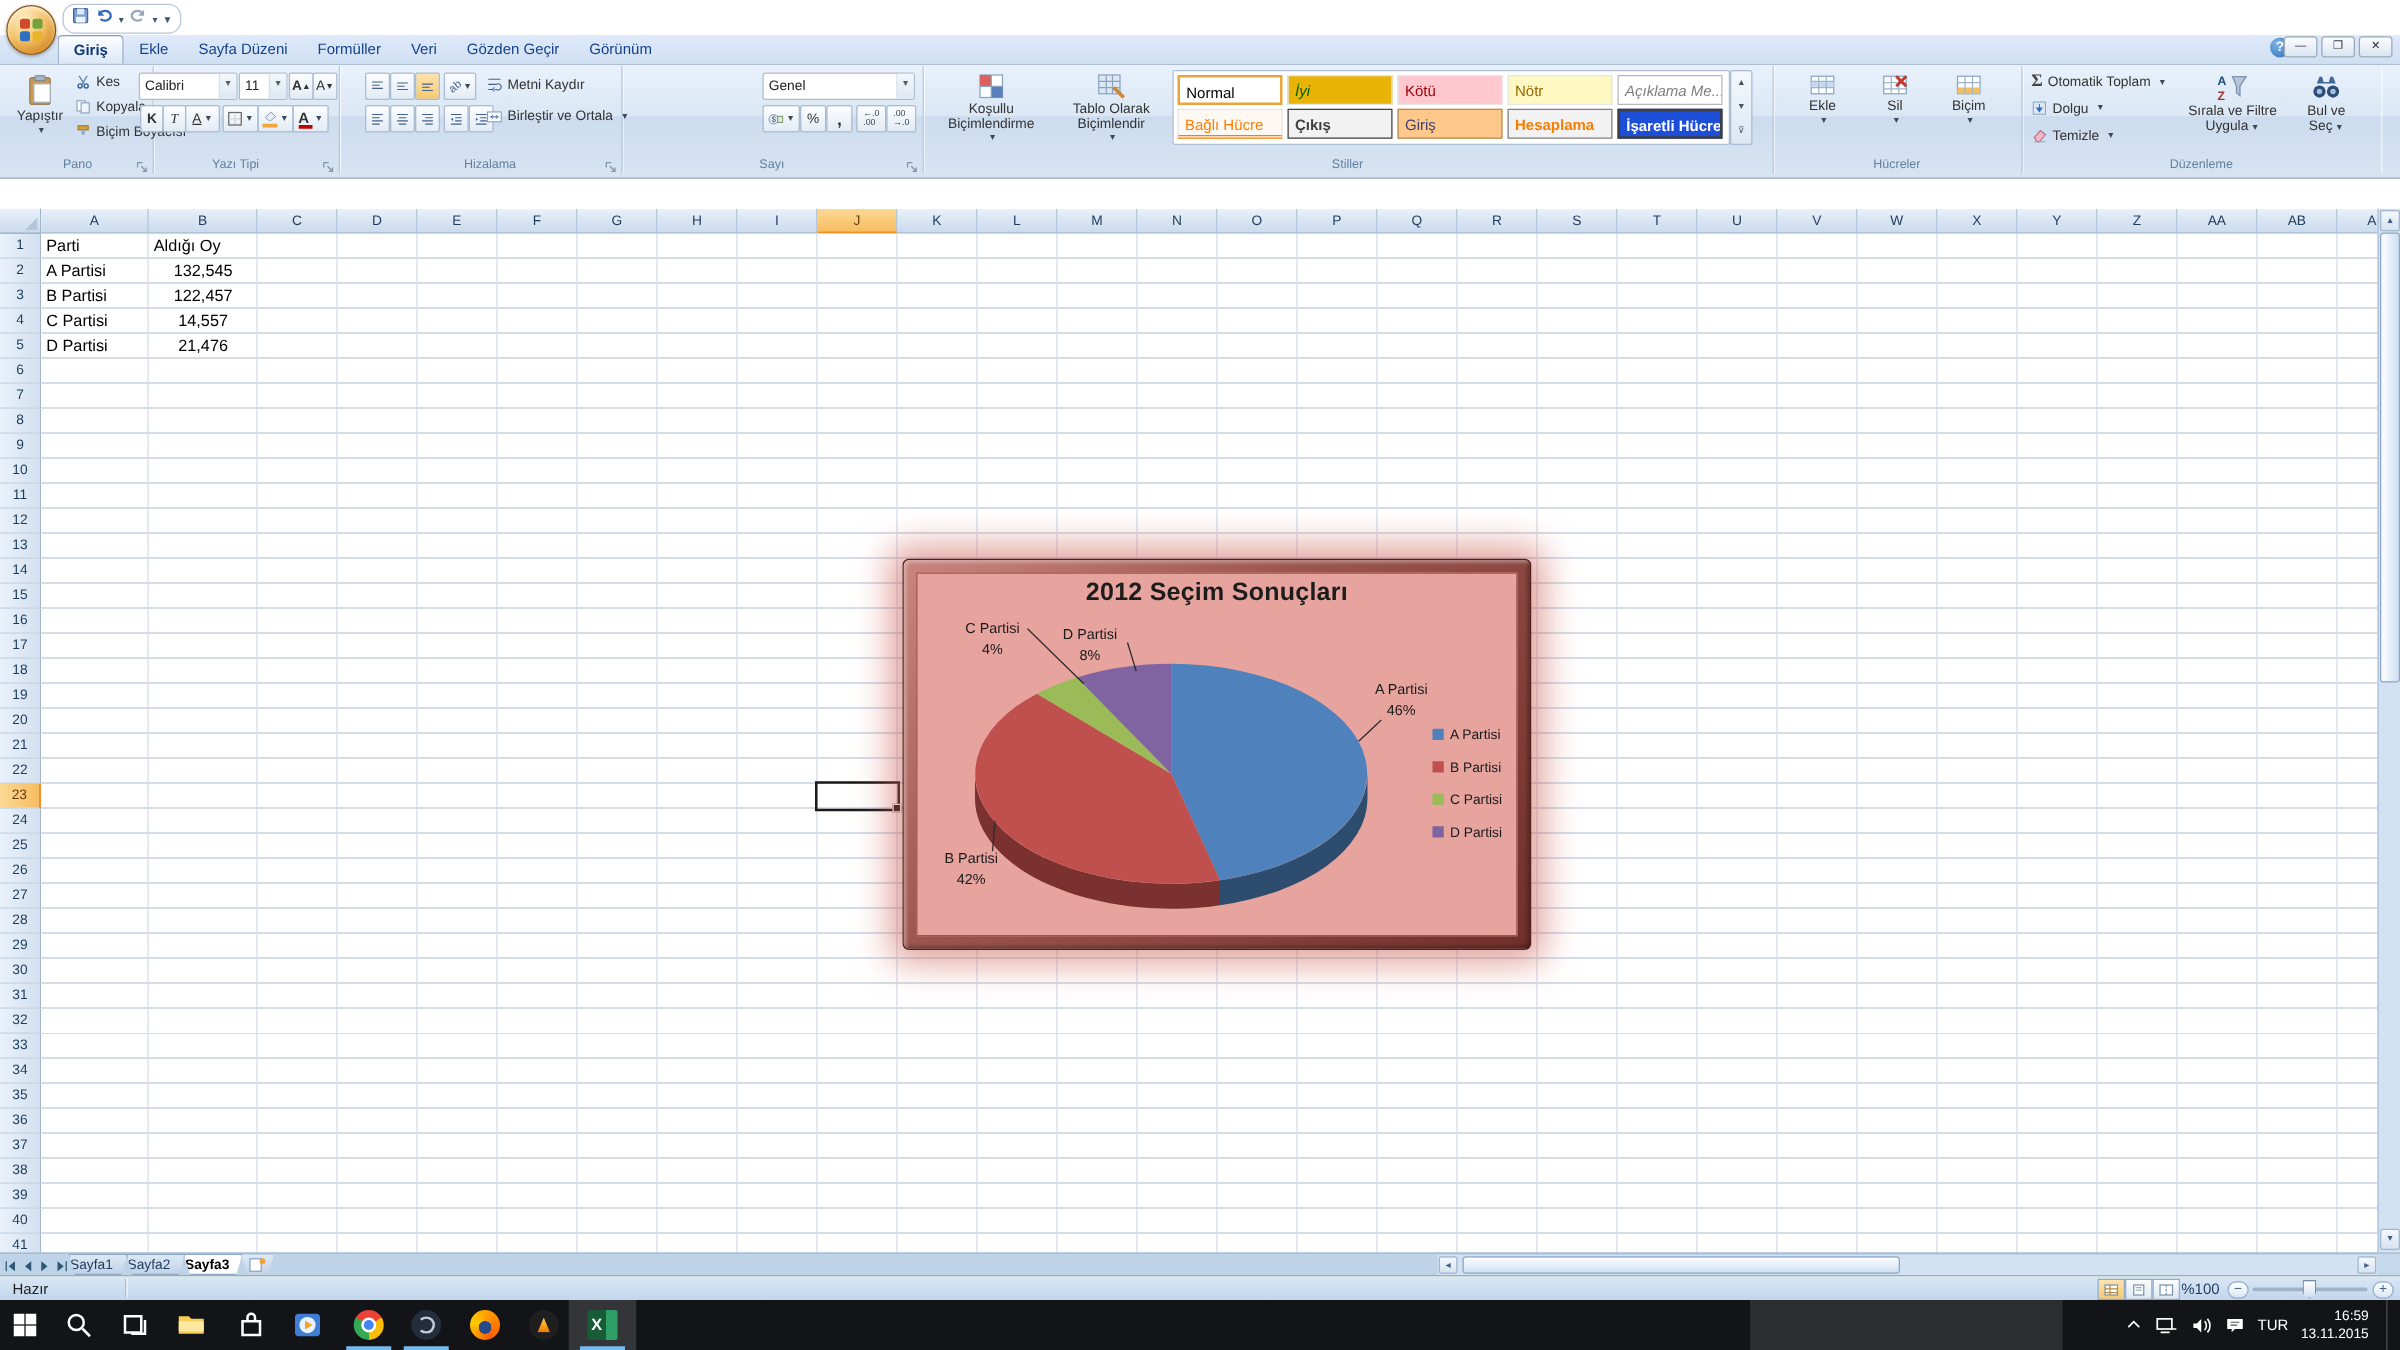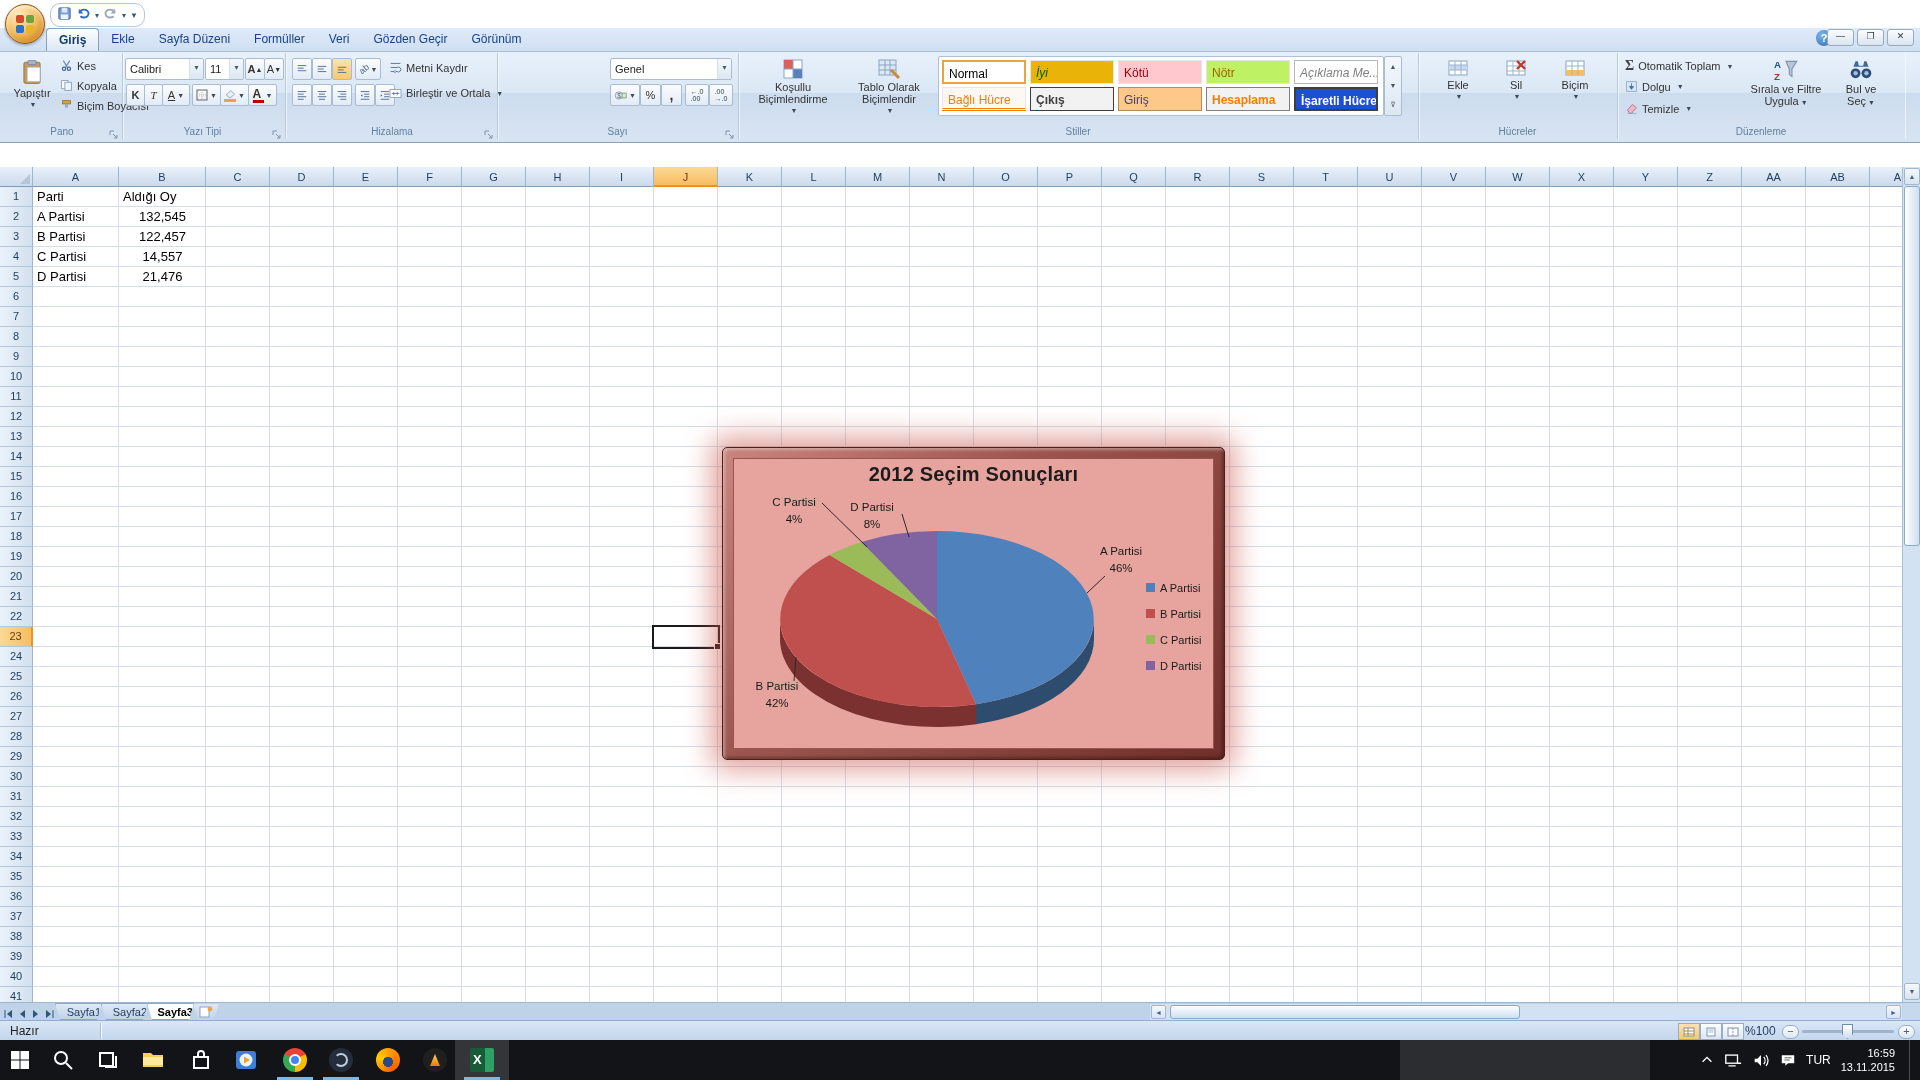--- a/index.html
+++ b/index.html
@@ -105,21 +105,21 @@
   
   #vscroll{position:absolute;left:1902px;top:167px;width:18px;height:835px;background:#d3e2f2;border-left:1px solid #a9c0d8;box-sizing:border-box;}
   .sb-btn{position:absolute;left:1px;width:16px;height:17px;background:linear-gradient(#f4f8fc,#d8e4f1);
     border:1px solid #9fb6cd;border-radius:2px;font-size:7px;color:#44618a;text-align:center;line-height:16px;box-sizing:border-box;}
   #v-thumb{position:absolute;left:1px;top:19px;width:16px;height:360px;border:1px solid #8ca8c6;border-radius:3px;
     background:linear-gradient(90deg,#fdfeff,#cfe0f1);box-sizing:border-box;}
   
   #tabbar{position:absolute;left:0;top:1002px;width:1920px;height:18px;background:#bed2e8;border-top:1px solid #9eb6ce;box-sizing:border-box;}
   .navbtns{position:absolute;left:2px;top:2px;display:flex;gap:2px;}
   .navbtn{width:12px;height:13px;text-align:center;}
-  .stab{position:absolute;top:0;height:17px;font-size:11px;color:#1f3a5f;text-align:right;line-height:17px;
+  .stab{position:absolute;top:0;height:17px;font-size:11px;color:#1f3a5f;text-align:left;line-height:17px;
     background:linear-gradient(#dde8f4,#c2d3e8);clip-path:polygon(0 0,100% 0,calc(100% - 5px) 100%,5px 100%);
     border:1px solid #8da9c4;box-sizing:border-box;}
   .stab.active{background:#fff;font-weight:bold;color:#000;z-index:2;}
   #ins-sheet{position:absolute;top:1px;height:16px;width:26px;background:linear-gradient(#dde8f4,#c2d3e8);
     clip-path:polygon(0 0,100% 0,calc(100% - 5px) 100%,5px 100%);}
   #hscroll{position:absolute;left:1150px;top:1px;width:752px;height:16px;background:#d3e2f2;}
   .hbtn{position:absolute;top:1px;width:15px;height:14px;background:linear-gradient(#f4f8fc,#d8e4f1);
     border:1px solid #9fb6cd;border-radius:2px;font-size:7px;color:#44618a;text-align:center;line-height:13px;box-sizing:border-box;}
   #h-thumb{position:absolute;left:20px;top:1px;width:350px;height:14px;border:1px solid #8ca8c6;border-radius:3px;
     background:linear-gradient(#fdfeff,#cfe0f1);box-sizing:border-box;}
@@ -256,21 +256,21 @@
             <path d="M7 6h2v4H7z" fill="#b9c6d6" stroke="#7e98b8"></path>
           </svg>
         <span>Biçim Boyacısı</span>
       </div>
       <div class="glabel">Pano</div>
       <span class="launcher"><svg width="10" height="10" viewBox="0 0 10 10">
             <path d="M1 1h4M1 1v4M4 4l4 4M8 5v3H5" stroke="#7e93ad" fill="none"></path>
           </svg></span>
     </div>
 
-    <div class="group" style="left:120px;width:165px;">
+    <div class="group" style="left:106px;width:165px;">
       <div class="combo" style="left:5px;top:5px;width:77px;height:20px;">
         <span class="cval">Calibri</span>
         <span class="carr">▼</span>
       </div>
       <div class="combo" style="left:85px;top:5px;width:37px;height:20px;">
         <span class="cval">11</span>
         <span class="carr">▼</span>
       </div>
       <div class="tinybtn" style="left:125px;top:5px;width:18px;height:20px;font-weight:bold;">A<span style="font-size:7px;">▲</span></div>
       <div class="tinybtn" style="left:144px;top:5px;width:18px;height:20px;">A<span style="font-size:7px;">▼</span></div>
@@ -424,21 +424,21 @@
             <path d="M2 8h17M2 13h17M8 3v15M13 3v15" stroke="#8aa4c0"></path>
             <path d="M14 13l8 8" stroke="#c98a3d" stroke-width="3"></path>
           </svg>
         <span>Tablo Olarak Biçimlendir</span>
         <span class="arr">▼</span>
       </div>
       <div id="style-gallery">
           <div class="gcell" style="left: 3px; top: 3px; background: rgb(255, 255, 255); color: rgb(0, 0, 0); border: 2px solid rgb(235, 163, 59);">Normal</div>
           <div class="gcell" style="left: 91px; top: 3px; background: #eab308; color: rgb(0, 97, 0); border: 1px solid rgb(230, 230, 230); font-style: italic;">İyi</div>
           <div class="gcell" style="left: 179px; top: 3px; background: rgb(255, 199, 206); color: rgb(156, 0, 6); border: 1px solid rgb(230, 230, 230);">Kötü</div>
-          <div class="gcell" style="left: 267px; top: 3px; background: #bef264; color: rgb(156, 101, 0); border: 1px solid rgb(230, 230, 230);">Nötr</div>
+          <div class="gcell" style="left: 267px; top: 3px; background: #fef9c3; color: rgb(156, 101, 0); border: 1px solid rgb(230, 230, 230);">Nötr</div>
           <div class="gcell" style="left: 355px; top: 3px; background: rgb(255, 255, 255); color: rgb(127, 127, 127); border: 1px solid rgb(184, 184, 184); font-style: italic;">Açıklama Me...</div>
           <div class="gcell" style="left: 3px; top: 30px; background: rgb(253, 248, 242); color: rgb(250, 125, 0); border-bottom: 3px double rgb(250, 125, 0);">Bağlı Hücre</div>
           <div class="gcell" style="left: 91px; top: 30px; background: rgb(242, 242, 242); color: rgb(63, 63, 63); border: 1px solid rgb(63, 63, 63); font-weight: bold;">Çıkış</div>
           <div class="gcell" style="left: 179px; top: 30px; background: rgb(253, 200, 137); color: rgb(63, 63, 118); border: 1px solid rgb(181, 139, 90);">Giriş</div>
           <div class="gcell" style="left: 267px; top: 30px; background: rgb(242, 242, 242); color: rgb(250, 125, 0); border: 1px solid rgb(127, 127, 127); font-weight: bold;">Hesaplama</div>
           <div class="gcell" style="left: 355px; top: 30px; background: #1d4ed8; color: rgb(255, 255, 255); border: 2px solid rgb(63, 63, 63); font-weight: bold;">İşaretli Hücre</div>
         </div>
       <div id="gal-scroll">▲<br>▼<br>⊽</div>
       <div class="glabel">Stiller</div>
     </div>

